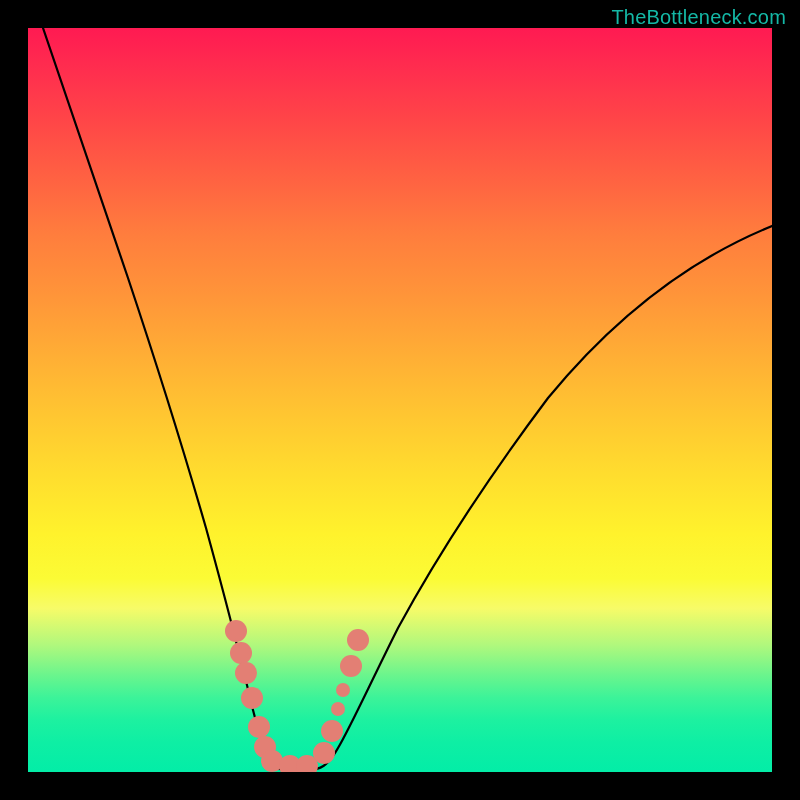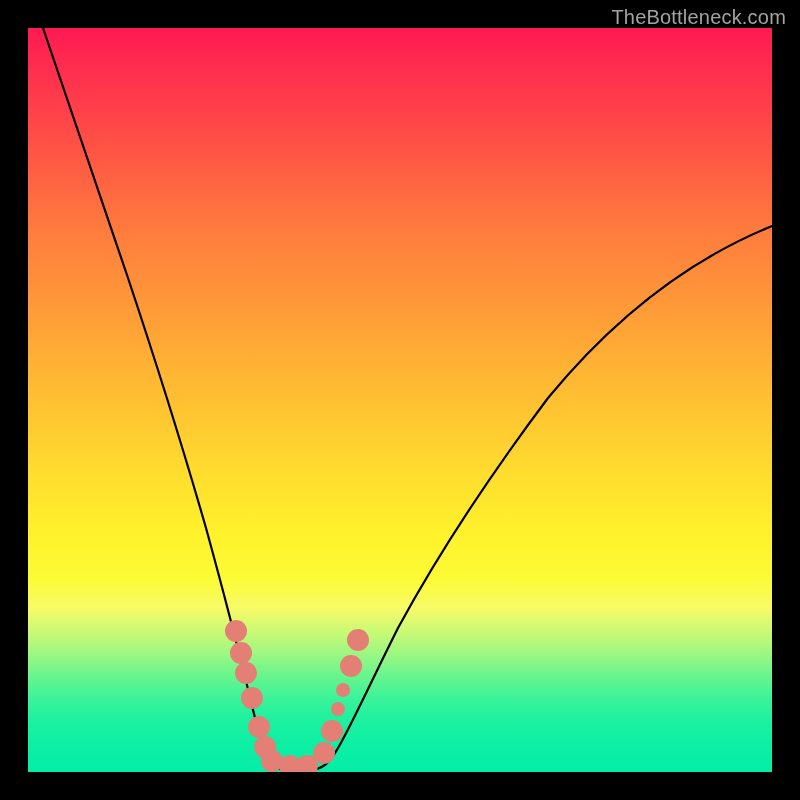--- a/index.html
+++ b/index.html
@@ -50,21 +50,21 @@
       #6af58d 87%,
       #3cf399 90%,
       #1df1a0 93%,
       #0eefa4 96%,
       #03eda7 100%);
   }
   .watermark {
     position: absolute;
     top: 6px;
     right: 14px;
-    color: #a3a3a3;
+    color: #14b8a6;
     font-size: 20px;
     font-weight: 500;
     letter-spacing: 0.2px;
     user-select: none;
   }
   svg.curves {
     position: absolute;
     top: 0;
     left: 0;
     width: 100%;

